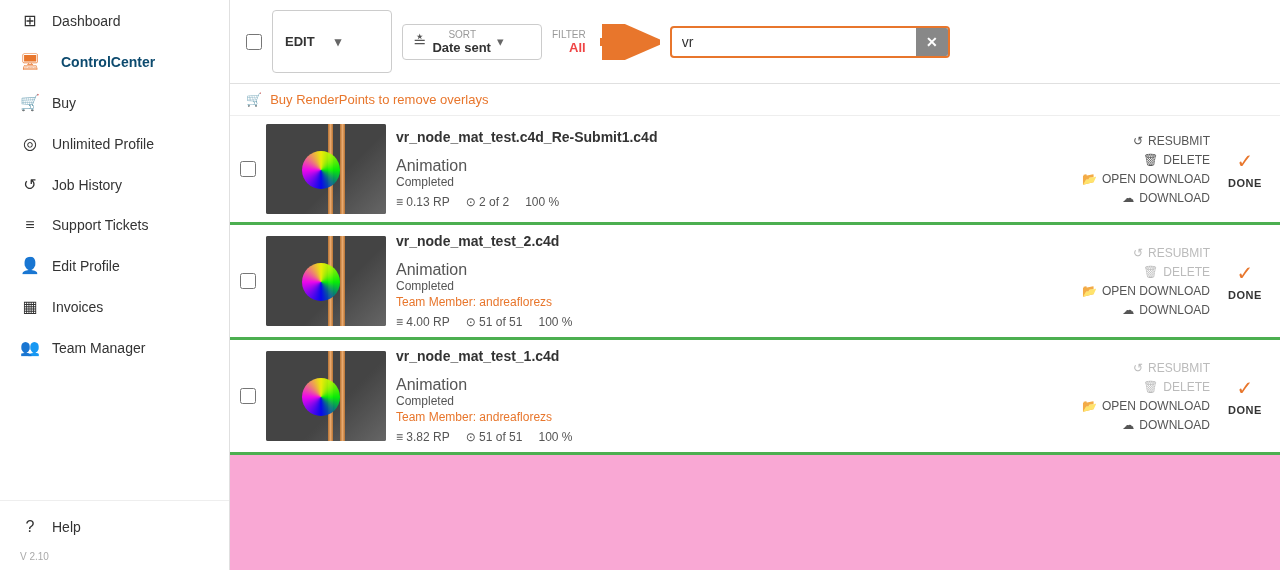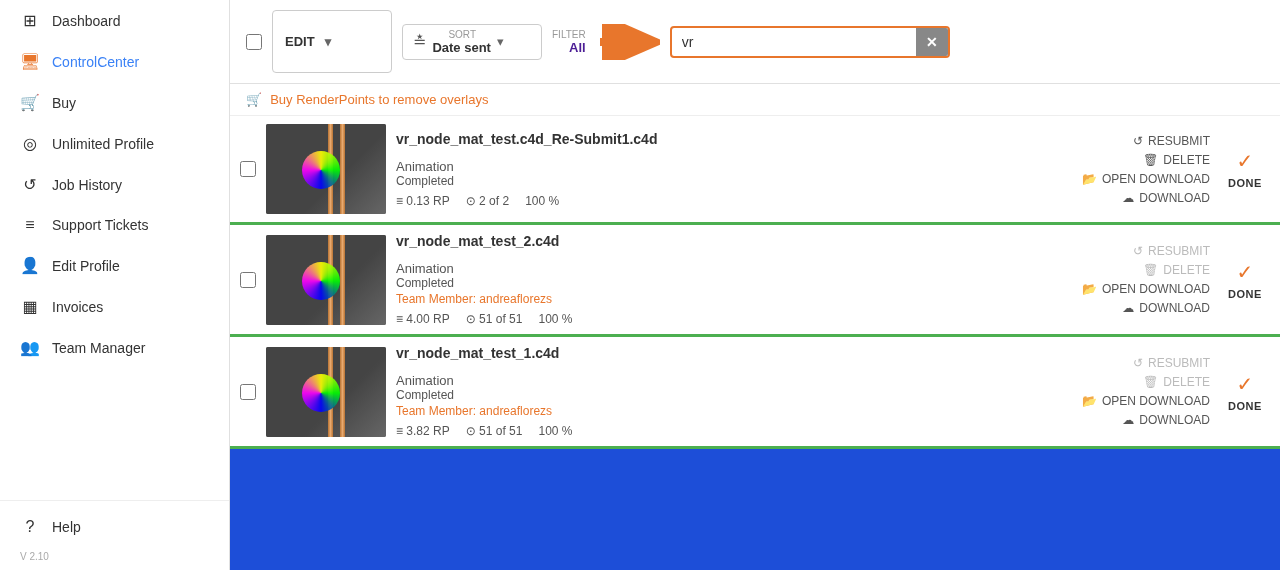--- a/index.html
+++ b/index.html
@@ -51,21 +51,21 @@
     }
     .toolbar-checkbox { width: 16px; height: 16px; border: 1px solid #ccc; flex-shrink: 0; }
     .edit-dropdown {
       display: flex;
       align-items: center;
       border: 1px solid #ccc;
       border-radius: 4px;
       padding: 23px 12px;
       background: #fff;
       cursor: pointer;
-      gap: 10px;
+      gap: 20px;
       font-size: 13px;
       font-weight: bold;
       color: #333;
       min-width: 120px;
     }
     .dropdown-arrow { color: #666; }
     .sort-section {
       display: flex;
       align-items: center;
       border: 1px solid #ccc;
@@ -75,21 +75,21 @@
       cursor: pointer;
       gap: 6px;
       min-width: 140px;
     }
     .sort-icon { font-size: 16px; color: #555; }
     .sort-label-group { display: flex; flex-direction: column; }
     .sort-sublabel { font-size: 10px; color: #999; margin-left: 16px; }
     .sort-value { font-size: 13px; color: #333; font-weight: bold; }
     .filter-section { display: flex; align-items: center; gap: 4px; text-align: right; }
     .filter-label { font-size: 10px; color: #999; }
-    .filter-value { font-size: 13px; font-weight: bold; color: #4c1d95; }
+    .filter-value { font-size: 13px; font-weight: bold; color: #ef4444; }
     .search-box {
       display: flex;
       align-items: center;
       border: 2px solid #e8762c;
       border-radius: 4px;
       flex: 1;
       max-width: 280px;
       background: #fff;
     }
     .search-input {
@@ -121,21 +121,21 @@
       color: #e8762c;
       border-bottom: 1px solid #eee;
       background: #fff;
       flex-shrink: 0;
     }
 
     
     .job-list {
       flex: 1;
       overflow-y: auto;
-      background: #1d4ed8;
+      background: #f9a8d4;
     }
     .job-row {
       display: flex;
       align-items: center;
       border-bottom: 3px solid #4caf50;
       padding: 8px 10px 8px 10px;
       gap: 10px;
       background: #fff;
     }
     .job-checkbox { width: 16px; height: 16px; border: 1px solid #ccc; flex-shrink: 0; }
@@ -171,21 +171,21 @@
       left: 30%;
       top: 30%;
       width: 38px;
       height: 38px;
       border-radius: 50%;
       background: conic-gradient(#ff0 0%, #0f0 25%, #00f 50%, #f0f 75%, #ff0 100%);
       opacity: 0.9;
     }
     .job-info { flex: 1; min-width: 0; }
     .job-name { font-size: 14px; font-weight: bold; color: #333; }
-    .job-type { font-size: 13px; color: #555; margin-top: 12px; }
+    .job-type { font-size: 16px; color: #555; margin-top: 12px; }
     .job-status { font-size: 12px; color: #555; }
     .job-team { font-size: 12px; color: #e8762c; margin-top: 2px; }
     .job-meta { display: flex; align-items: center; gap: 16px; margin-top: 6px; font-size: 12px; color: #555; }
     .job-meta span { display: flex; align-items: center; gap: 4px; }
     .job-actions {
       display: flex;
       flex-direction: column;
       align-items: flex-end;
       gap: 3px;
       min-width: 150px;
@@ -222,21 +222,21 @@
 </head>
 <body>
 
 <nav class="sidebar">
   <div class="sidebar-item">
     <span class="sidebar-icon">⊞</span>
     <span>Dashboard</span>
   </div>
   <div class="sidebar-item active">
     <span class="sidebar-icon" style="color:#e8762c;">🖥</span>
-    <span style="color:#3b82f6;font-weight:normal;">ControlCenter</span>
+    <span style="color:#0c4a6e;font-weight:bold;margin-left:9px;">ControlCenter</span>
   </div>
   <div class="sidebar-item">
     <span class="sidebar-icon">🛒</span>
     <span>Buy</span>
   </div>
   <div class="sidebar-item">
     <span class="sidebar-icon">◎</span>
     <span>Unlimited Profile</span>
   </div>
   <div class="sidebar-item">

